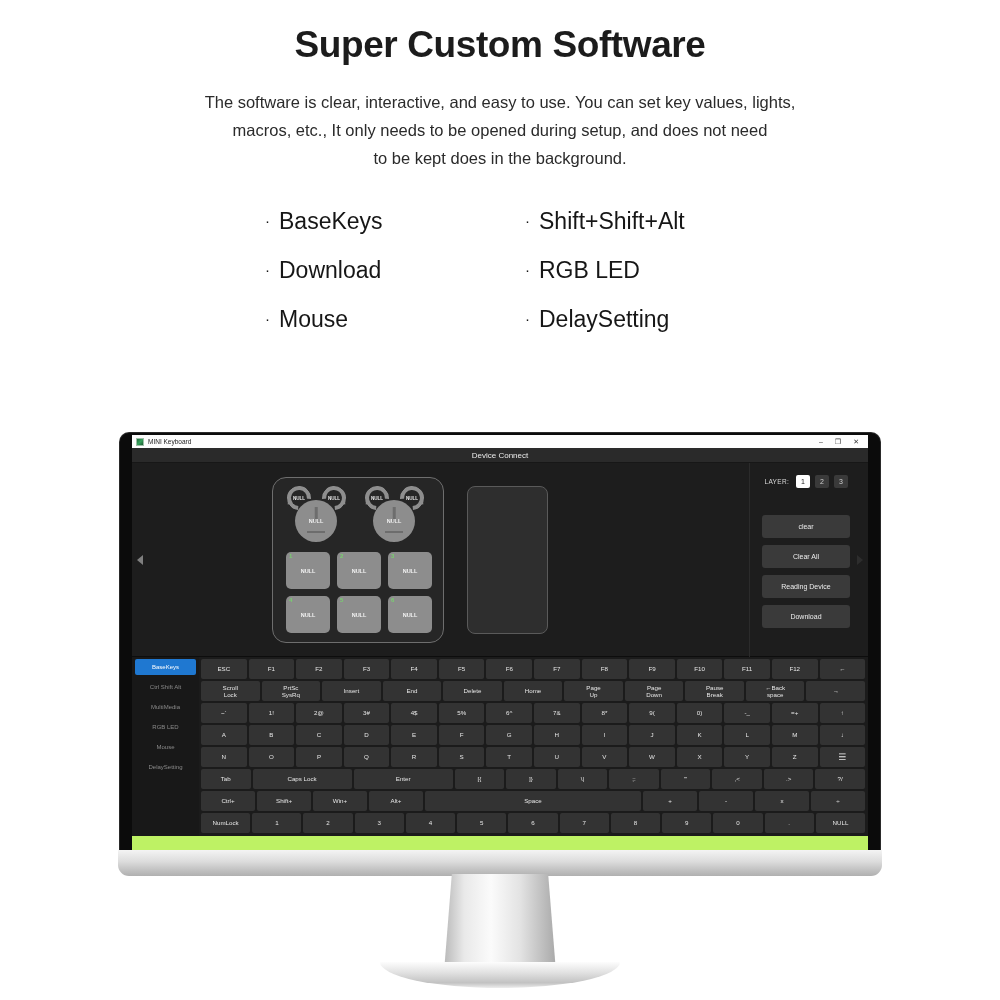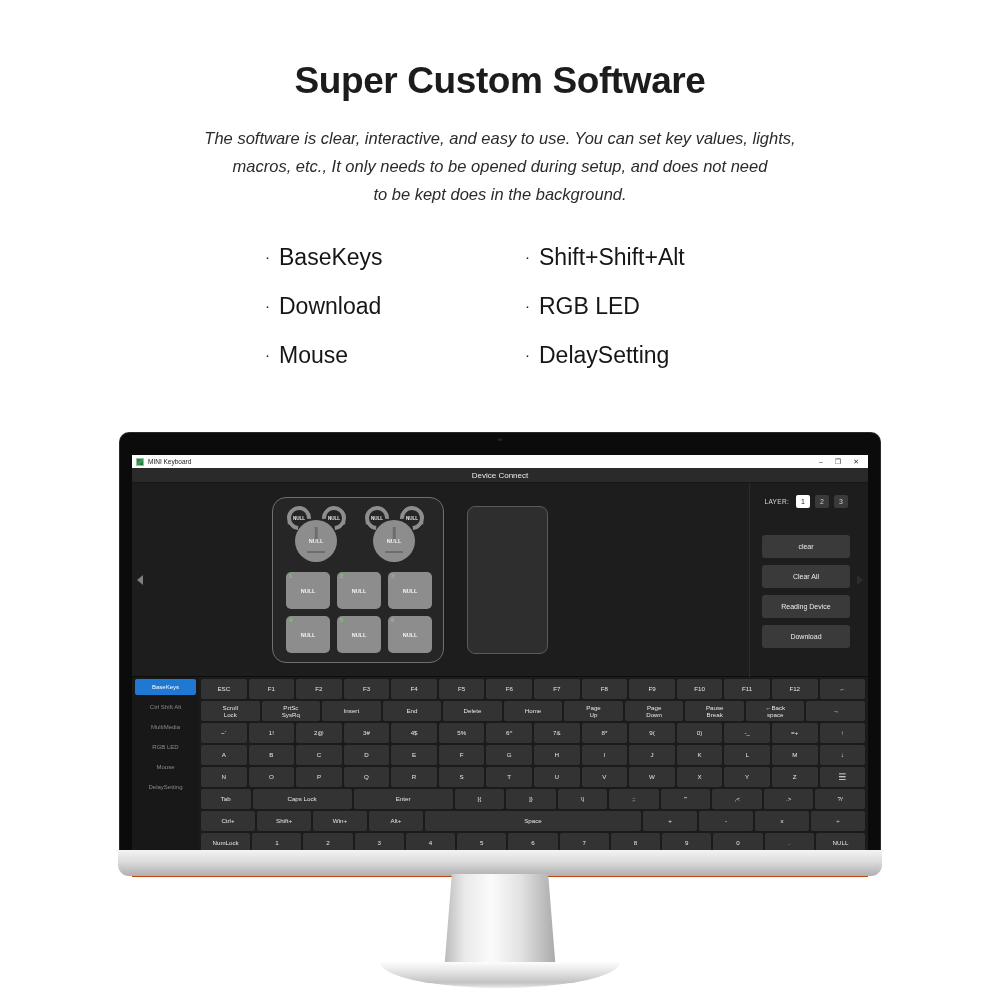--- a/index.html
+++ b/index.html
@@ -11,30 +11,29 @@
   }
   .page { position: relative; width: 1000px; height: 1000px; background:#fff; }
 
   
   .hero-title {
     text-align: center;
     font-size: 37px;
     font-weight: bold;
     color: #1c1c1c;
     letter-spacing: -0.4px;
-    padding-top: 60px;
+    padding-top: 24px;
   }
   .hero-sub {
     text-align: center;
     font-size: 16.5px;
     color: #2b2b2b;
     line-height: 28px;
     width: 700px;
     margin: 22px auto 0 auto;
-    font-style: italic;
   }
 
   
   .features {
     width: 470px;
     margin: 36px auto 0 auto;
     display: grid;
     grid-template-columns: 260px 210px;
     grid-row-gap: 22px;
   }
@@ -60,23 +59,23 @@
     width: 760px; height: 425px;
     background: #0b0b0b;
     border-radius: 9px 9px 3px 3px;
     box-shadow: 0 0 0 1px #2a2a2a;
   }
   .bezel-cam {
     position: absolute; left: 50%; top: 5px; transform: translateX(-50%);
     width: 5px; height: 3px; background: #222; border-radius: 50%;
   }
   .screen {
-    position: absolute; left: 12px; top: 22px;
+    position: absolute; left: 12px; top: 2px;
     width: 736px; height: 422px;
-    background: #c2410c;
+    background: #bef264;
     overflow: hidden;
   }
   .chin {
     position: absolute; left: 118px; top: 420px;
     width: 764px; height: 26px;
     background: linear-gradient(180deg,#f4f4f4 0%, #dcdcdc 45%, #c3c3c3 75%, #b0b0b0 100%);
     border-radius: 0 0 11px 11px;
   }
   .stand-neck {
     position: absolute; left: 50%; top: 444px; transform: translateX(-50%);

